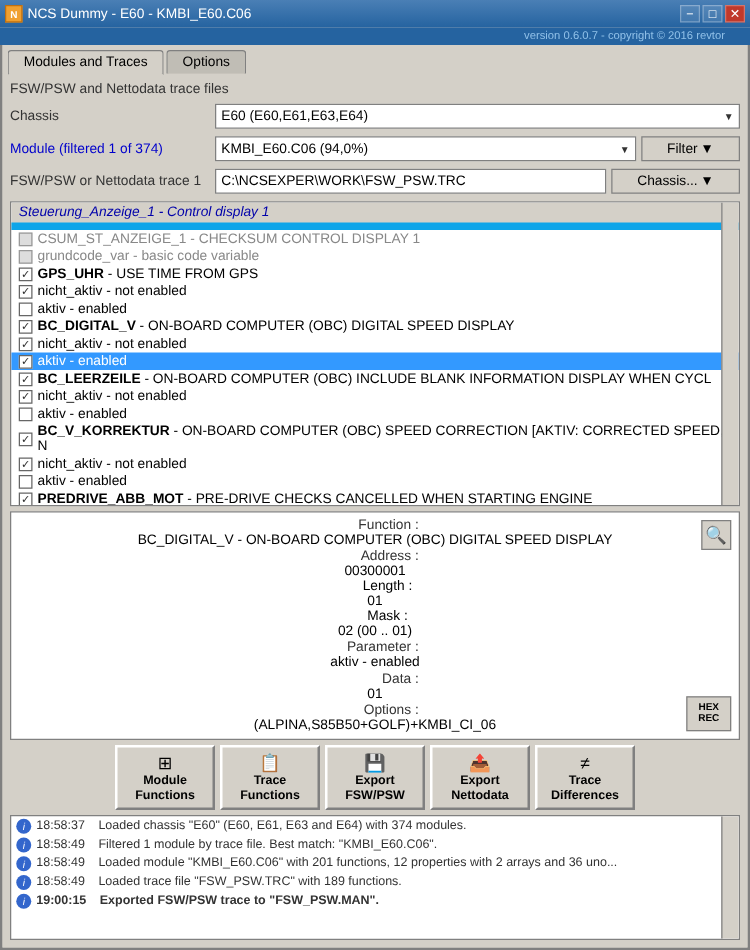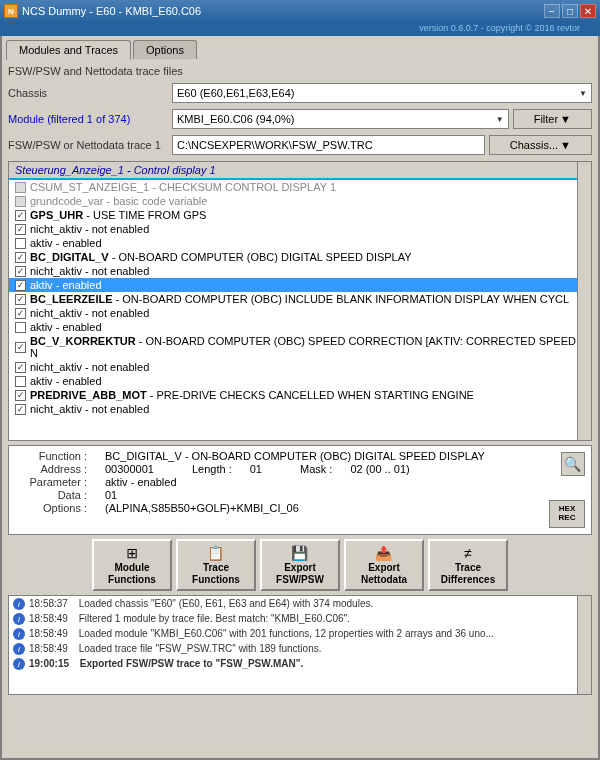--- a/index.html
+++ b/index.html
@@ -175,21 +175,21 @@
       background: white;
       border: 1px solid #808080;
       flex: 1;
       overflow: hidden;
       min-height: 240px;
       max-height: 280px;
       position: relative;
     }
     .tree-header {
       background: #d4d0c8;
-      border-bottom: 2px solid #0ea5e9;
+      border-bottom: 6px solid #0ea5e9;
       padding: 2px 6px;
       font-size: 11px;
       font-style: italic;
       color: #0000aa;
     }
     .tree-item {
       padding: 1px 6px;
       font-size: 11px;
       cursor: pointer;
       display: flex;
@@ -227,23 +227,24 @@
     .info-panel {
       background: white;
       border: 1px solid #808080;
       padding: 4px 8px;
       font-size: 11px;
       min-height: 90px;
       position: relative;
     }
     .info-row {
       display: flex;
-      gap: 18px;
+      gap: 0;
       margin-bottom: 1px;
       align-items: center;
+      flex-direction: column;
     }
     .info-label {
       min-width: 70px;
       color: #333;
       text-align: right;
     }
     .info-value {
       color: #000;
     }
     .info-icon {

